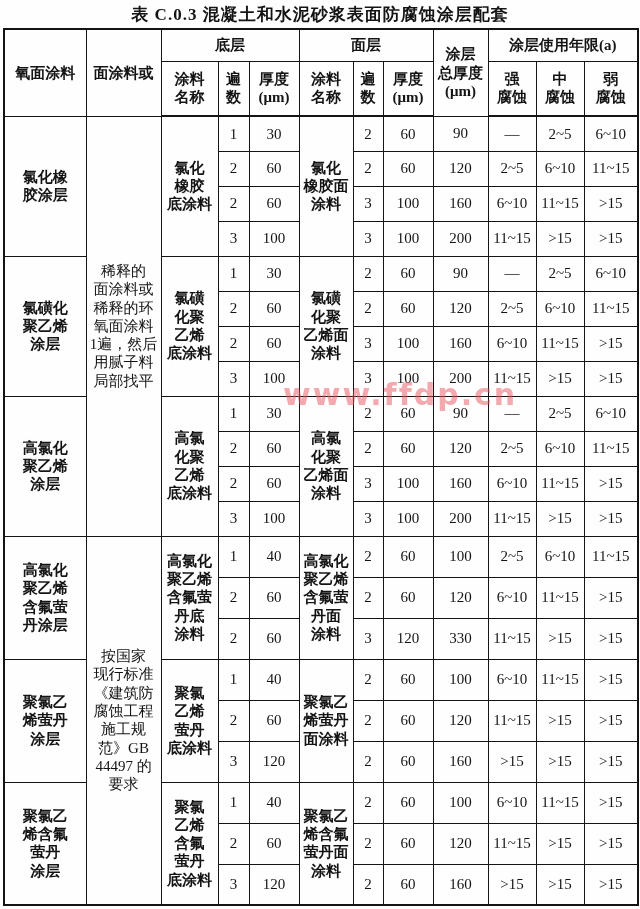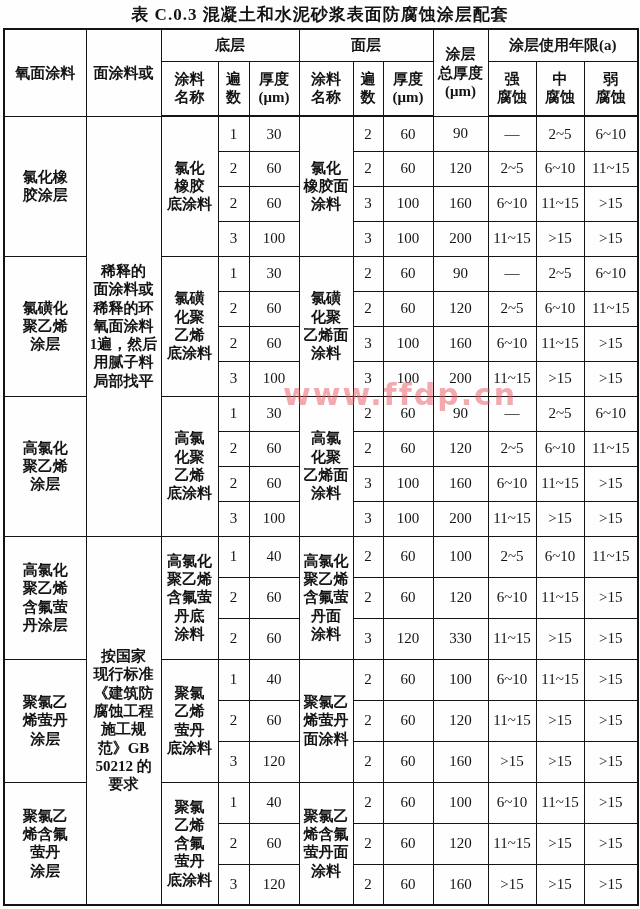--- a/index.html
+++ b/index.html
@@ -24,21 +24,21 @@
     font-weight: normal;
   }
   thead tr.h1 { height: 32px; }
   thead tr.h2 { height: 55px; }
   thead tr.h2 th { border-bottom-width: 2px; }
   thead th { font-weight: 600; }
   tr.rA { height: 35px; }
   tr.rB { height: 41px; }
   .pre { white-space: pre-line; }
   td.name, td.mat { font-weight: 600; }
-  td.treat { font-weight: 700; font-size: 15px; }
+  td.treat { font-weight: 400; font-size: 15px; }
   .watermark {
     position: absolute; left: 283px; top: 377px; width: 230px;
     font-family: "DejaVu Sans", sans-serif; font-weight: bold;
     font-size: 30px; letter-spacing: 2px; color: rgba(231, 85, 96, 0.5);
     pointer-events: none;
   }
 </style>
 </head>
 <body>
 
@@ -254,21 +254,21 @@
           <td rowspan="3" class="name pre">高氯化
 聚乙烯
 含氟萤
 丹涂层</td>
           <td rowspan="9" class="treat pre">按国家
 现行标准
 《建筑防
 腐蚀工程
 施工规
 范》GB
-50212 的
+44497 的
 要求</td>
           <td rowspan="3" class="mat pre">高氯化
 聚乙烯
 含氟萤
 丹底
 涂料</td>
           <td>1</td>
           <td>40</td>
           <td rowspan="3" class="mat pre">高氯化
 聚乙烯

